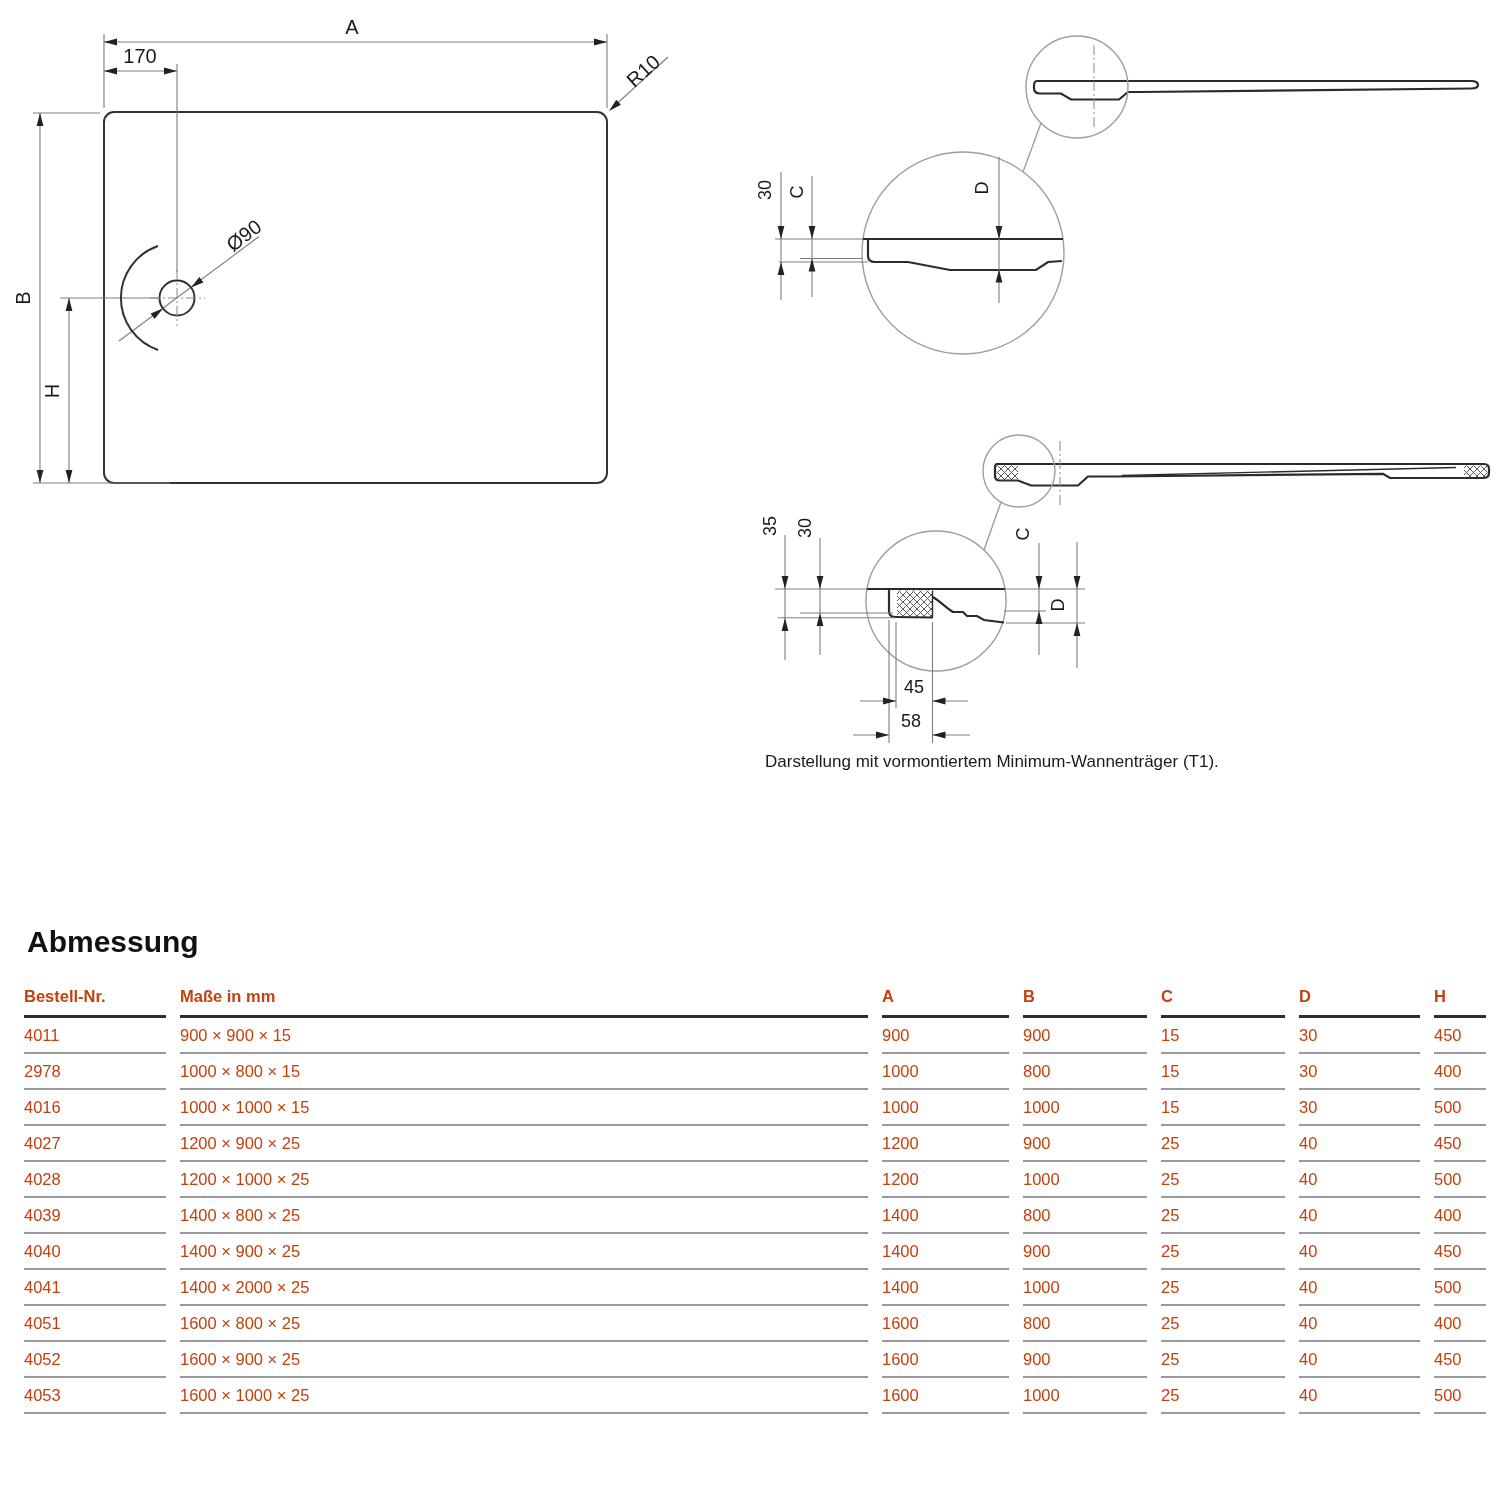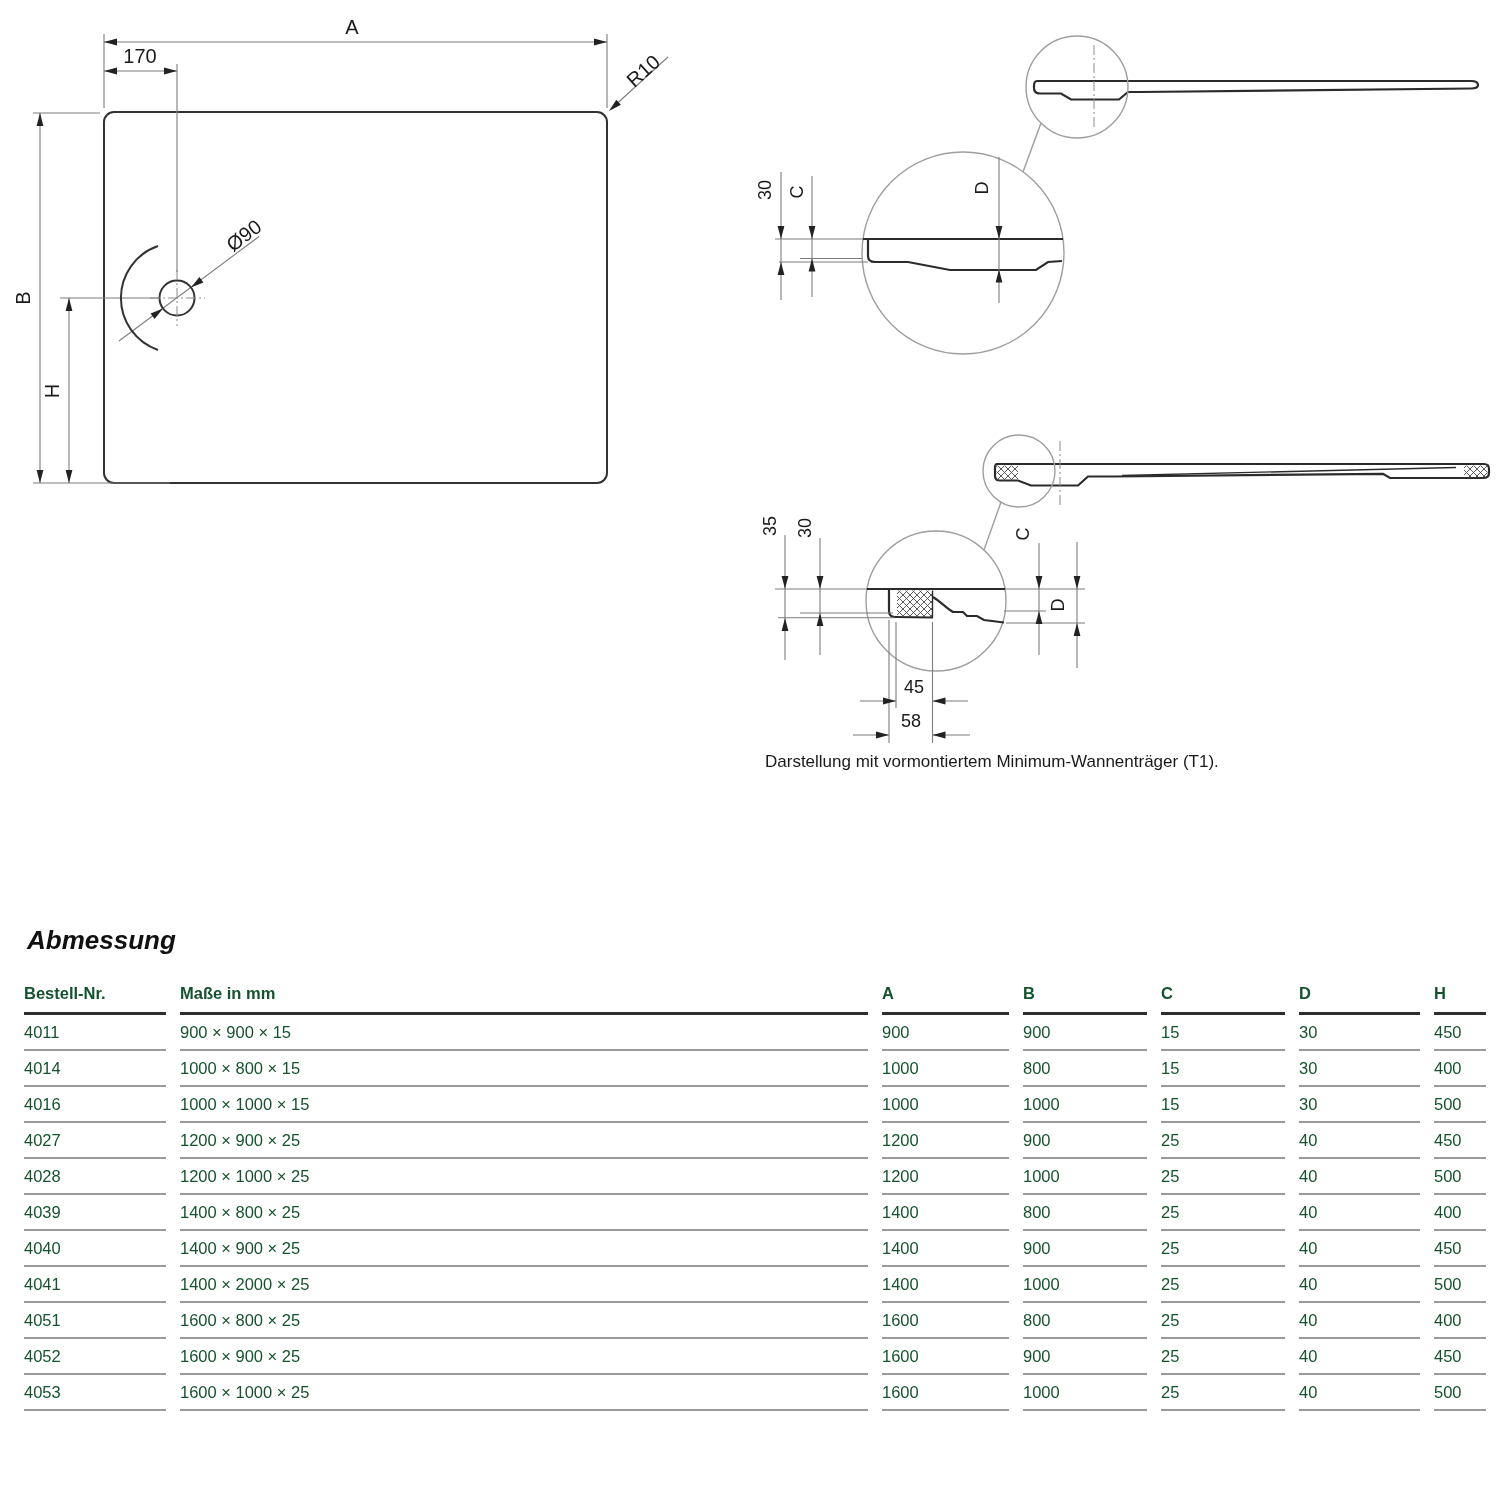--- a/index.html
+++ b/index.html
@@ -9,22 +9,22 @@
   svg .lbl{font-size:20px;}
   svg .lbl-s{font-size:18px;}
   .thin{stroke:#7d7d7d;stroke-width:1.1;fill:none;}
   .thick{stroke:#333333;stroke-width:2;fill:none;}
   .thick2{stroke:#2b2b2b;stroke-width:2.2;fill:none;}
   .circle-detail{stroke:#9e9e9e;stroke-width:1.4;fill:none;}
   .dashdot{stroke:#8a8a8a;stroke-width:1;fill:none;stroke-dasharray:10 3 2 3;}
   .arr{fill:#222222;stroke:none;}
   #caption{left:765px;top:752px;font-size:17px;color:#1a1a1a;}
   #table-section{left:0;top:925px;width:1500px;}
-  #table-heading{font-size:26px;font-weight:700;margin:0 0 0 27px;color:#111;font-style:italic;}
-  table{border-collapse:separate;border-spacing:14px 0;table-layout:fixed;margin:22px 0 0 10px;font-size:16.5px;color:#14532d;}
+  #table-heading{font-size:30px;font-weight:700;margin:0 0 0 27px;color:#111;}
+  table{border-collapse:separate;border-spacing:14px 0;table-layout:fixed;margin:22px 0 0 10px;font-size:16.5px;color:#c2410c;}
   th{text-align:left;font-weight:700;font-size:16.5px;padding:6px 0 9px 0;border-bottom:3px solid #2e2e2e;white-space:nowrap;}
   td{padding:8px 0;border-bottom:2px solid #9a9a9a;line-height:18px;white-space:nowrap;}
 </style>
 </head>
 <body>
 
 <svg class="abs" style="left:0;top:0" width="720" height="510" viewBox="0 0 720 510">
 
   <rect x="104" y="112" width="503" height="371" rx="10" class="thick"></rect>
 
@@ -202,21 +202,21 @@
         <tr>
           <td>4011</td>
           <td>900 × 900 × 15</td>
           <td>900</td>
           <td>900</td>
           <td>15</td>
           <td>30</td>
           <td>450</td>
         </tr>
         <tr>
-          <td>4014</td>
+          <td>2978</td>
           <td>1000 × 800 × 15</td>
           <td>1000</td>
           <td>800</td>
           <td>15</td>
           <td>30</td>
           <td>400</td>
         </tr>
         <tr>
           <td>4016</td>
           <td>1000 × 1000 × 15</td>

